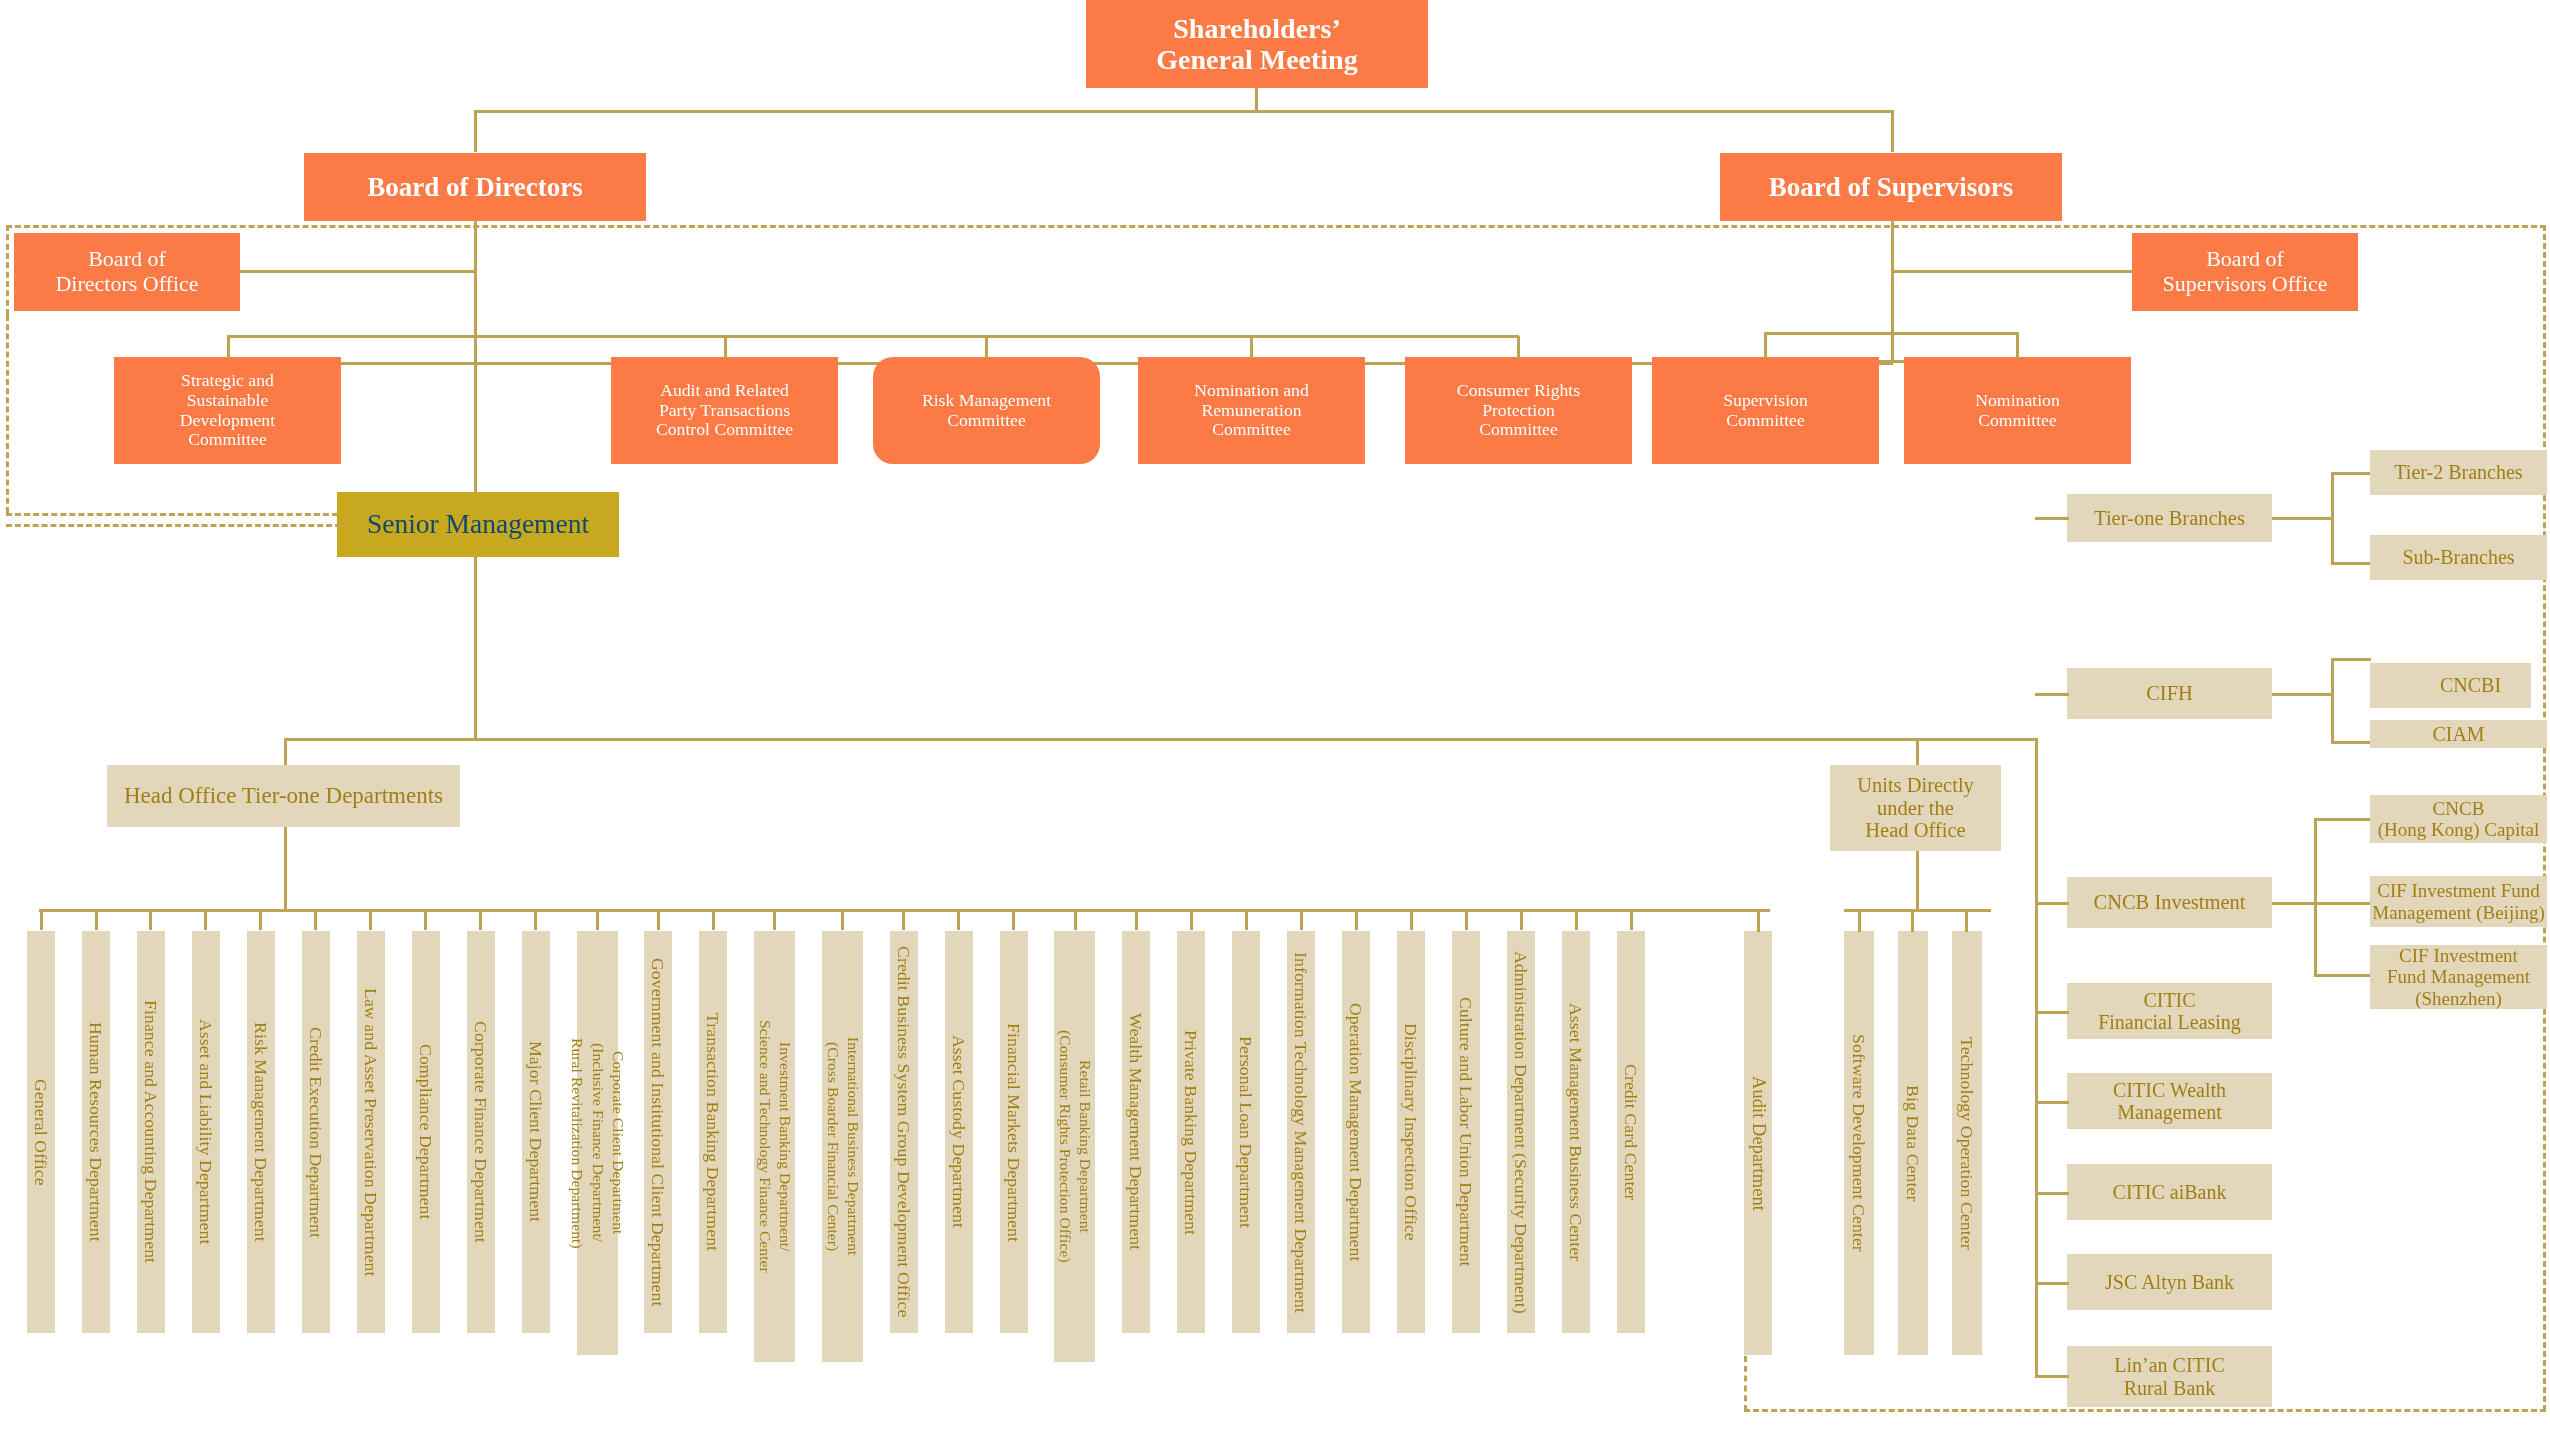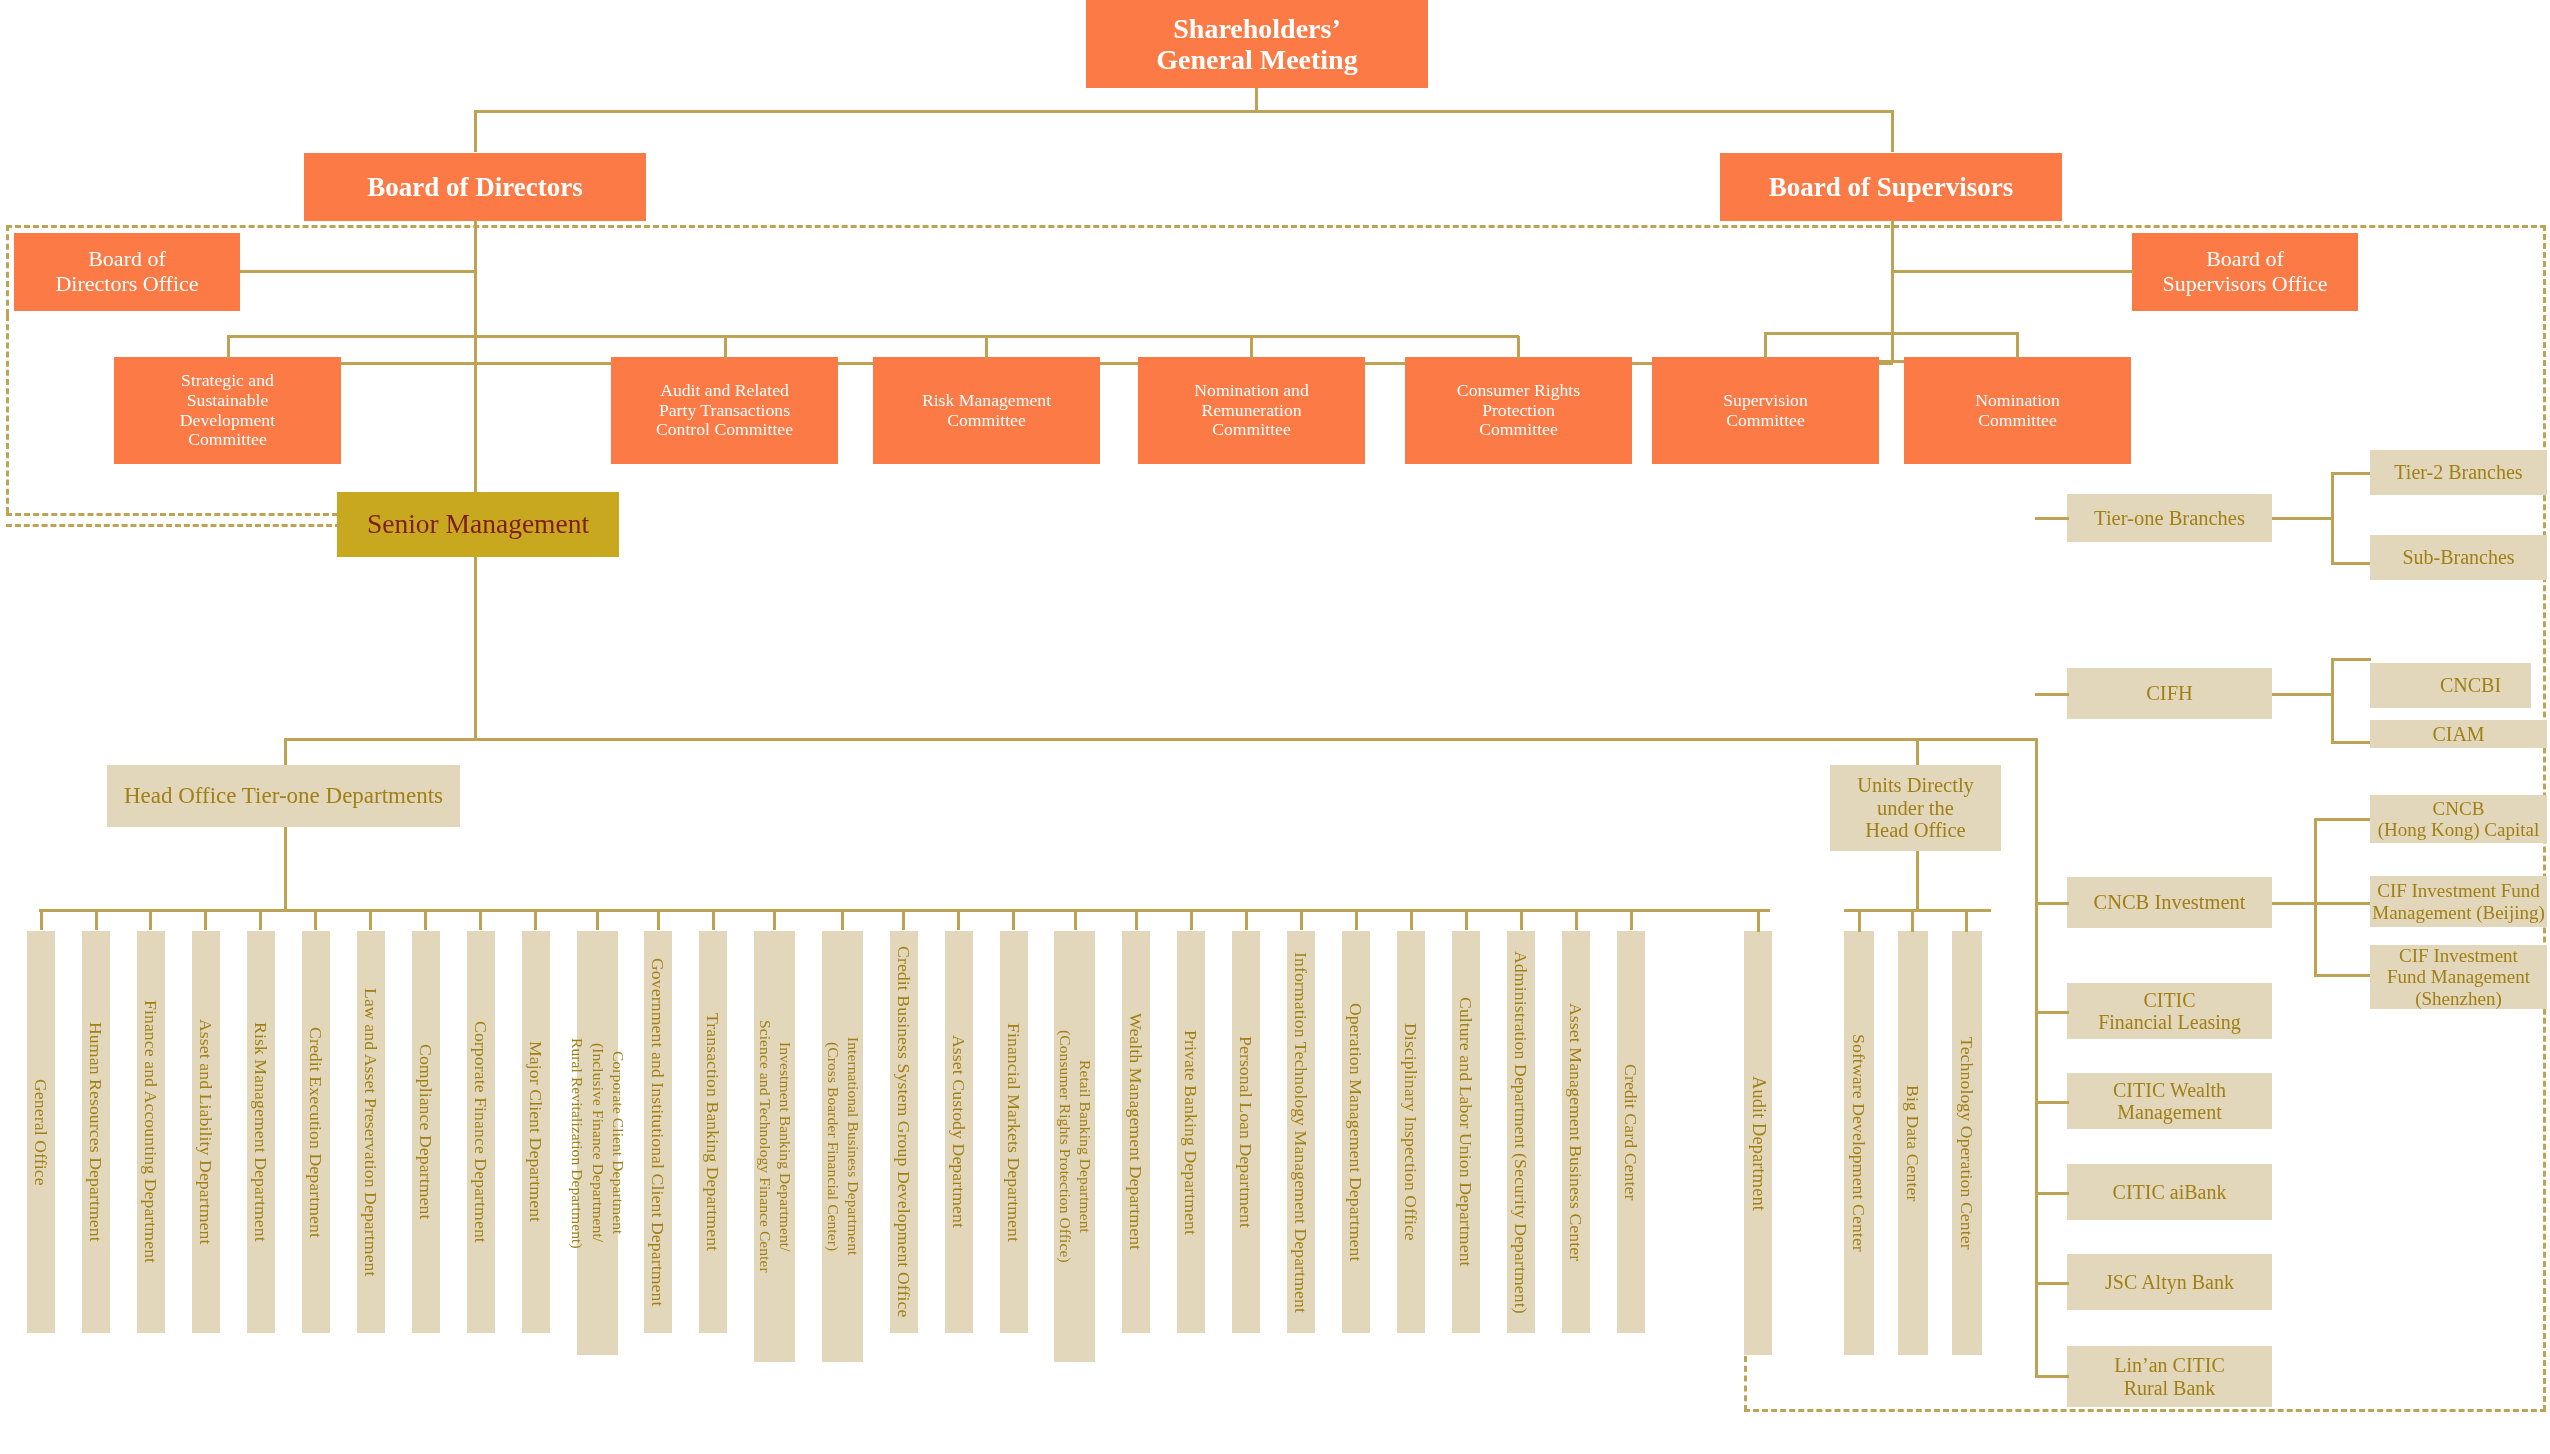--- a/index.html
+++ b/index.html
@@ -3,21 +3,21 @@
 <meta charset="utf-8">
 <style>
   html,body{margin:0;padding:0;background:#ffffff;}
   body{font-family:"Liberation Serif", serif;}
   #root{position:relative;width:2550px;height:1454px;background:#ffffff;overflow:hidden;}
 
   
   .box{position:absolute;box-sizing:border-box;display:flex;align-items:center;justify-content:center;text-align:center;line-height:1.12;}
   .orange{background:#fb7a45;color:#ffffff;font-weight:bold;}
   .tan{background:#e2d7ba;color:#a07f14;}
-  .gold{background:#c8a81f;color:#7f1d1d;}
+  .gold{background:#c8a81f;color:#0c4a6e;}
 
   .hline{position:absolute;background:#bfa354;height:2.8px;}
   .vline{position:absolute;background:#bfa354;width:2.8px;}
 
   .dash-h{position:absolute;height:0;border-top:3.5px dashed #bfa354;}
   .dash-v{position:absolute;width:0;border-left:3.5px dashed #bfa354;}
 
   
   .vbox{position:absolute;box-sizing:border-box;background:#e2d7ba;color:#a07f14;
         display:flex;align-items:center;justify-content:center;}
@@ -75,21 +75,21 @@
 Sustainable
 Development
 Committee</div>
   <div class="vline" style="left:227px;top:362px;height:0px;"></div>
 
   <div class="box orange" style="left:611px;top:357px;width:227px;height:107px;font-size:17.7px;white-space:pre-line;font-weight:normal;">Audit and Related
 Party Transactions
 Control Committee</div>
   <div class="vline" style="left:724px;top:336px;height:22.6px;"></div>
 
-  <div class="box orange" style="left:873px;top:357px;width:227px;height:107px;font-size:17.7px;white-space:pre-line;font-weight:normal;">Risk Management
+  <div class="box orange" style="left:873px;top:357px;width:227px;height:107px;font-size:17.7px;white-space:pre-line;font-weight:normal;border-radius:20px;">Risk Management
 Committee</div>
   <div class="vline" style="left:985px;top:336px;height:22.6px;"></div>
 
   <div class="box orange" style="left:1138px;top:357px;width:227px;height:107px;font-size:17.7px;white-space:pre-line;font-weight:normal;">Nomination and
 Remuneration
 Committee</div>
   <div class="vline" style="left:1250px;top:336px;height:22.6px;"></div>
 
   <div class="box orange" style="left:1405px;top:357px;width:227px;height:107px;font-size:17.7px;white-space:pre-line;font-weight:normal;">Consumer Rights
 Protection

